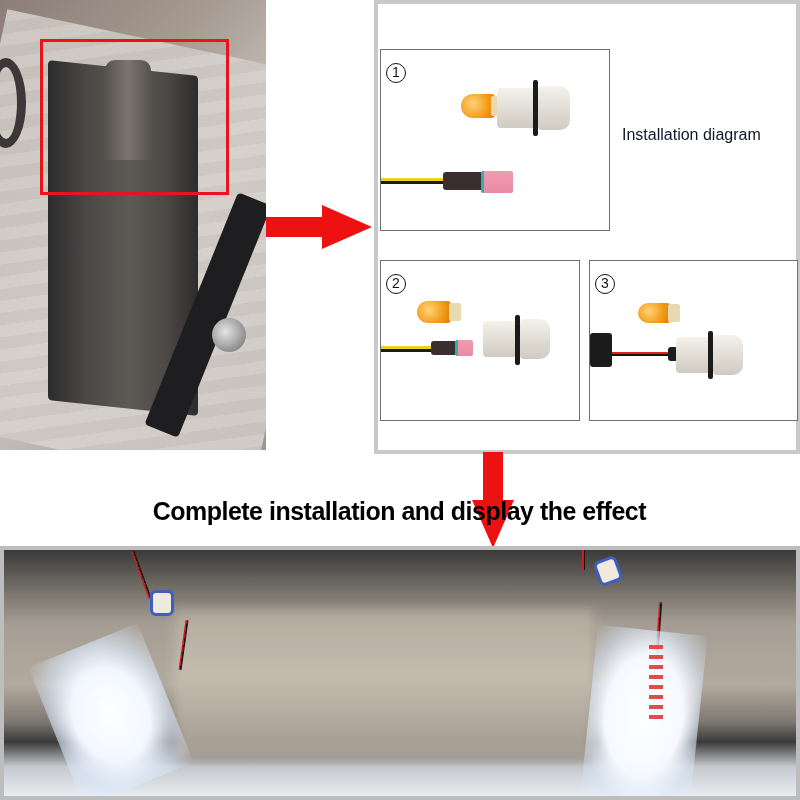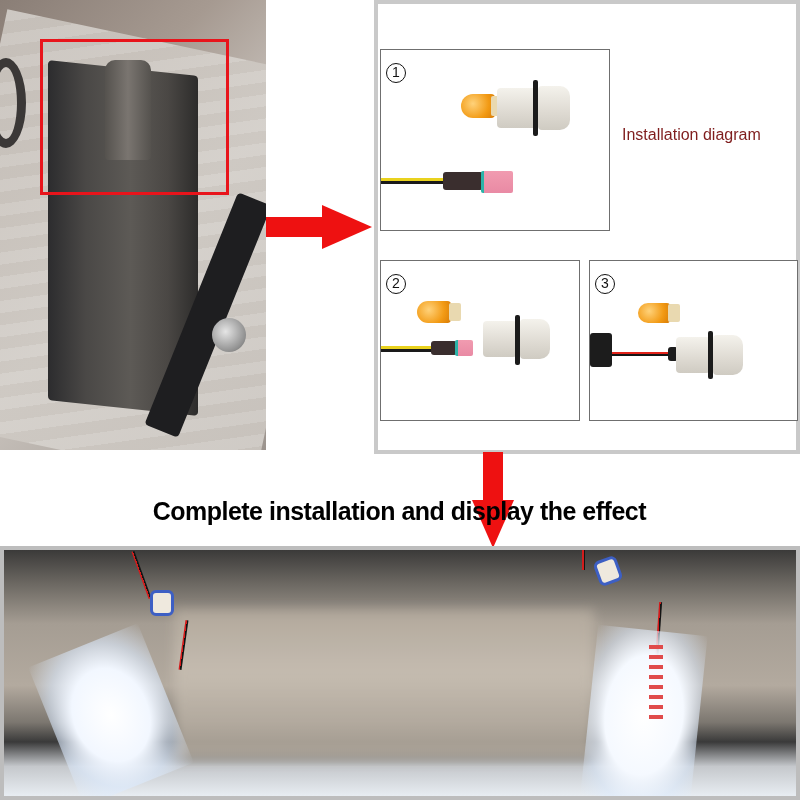--- a/index.html
+++ b/index.html
@@ -75,21 +75,21 @@
   .step-1 { left: 2px; top: 45px; width: 230px; height: 182px; }
   .step-2 { left: 2px; top: 256px; width: 200px; height: 161px; }
   .step-3 { left: 211px; top: 256px; width: 209px; height: 161px; }
   .step-num {
     position: absolute; width: 20px; height: 20px; border: 1.5px solid #111;
     border-radius: 50%; font-size: 14px; line-height: 17px; text-align: center; color: #111;
   }
   .step-1 .step-num { left: 5px; top: 13px; }
   .step-2 .step-num, .step-3 .step-num { left: 5px; top: 13px; }
   .diagram-title {
-    position: absolute; left: 244px; top: 122px; font-size: 16px; color: #7f1d1d; white-space: nowrap;
+    position: absolute; left: 244px; top: 122px; font-size: 16px; color: #0f172a; white-space: nowrap;
   }
 
   
   .bulb-amber {
     position: absolute; width: 34px; height: 24px; border-radius: 12px 4px 4px 12px;
     background: radial-gradient(circle at 35% 40%, #ffd27a, #f29a14 60%, #d77a05 100%);
   }
   .bulb-base {
     position: absolute; width: 12px; height: 20px; background: #e9d9b0; border-radius: 2px;
   }

